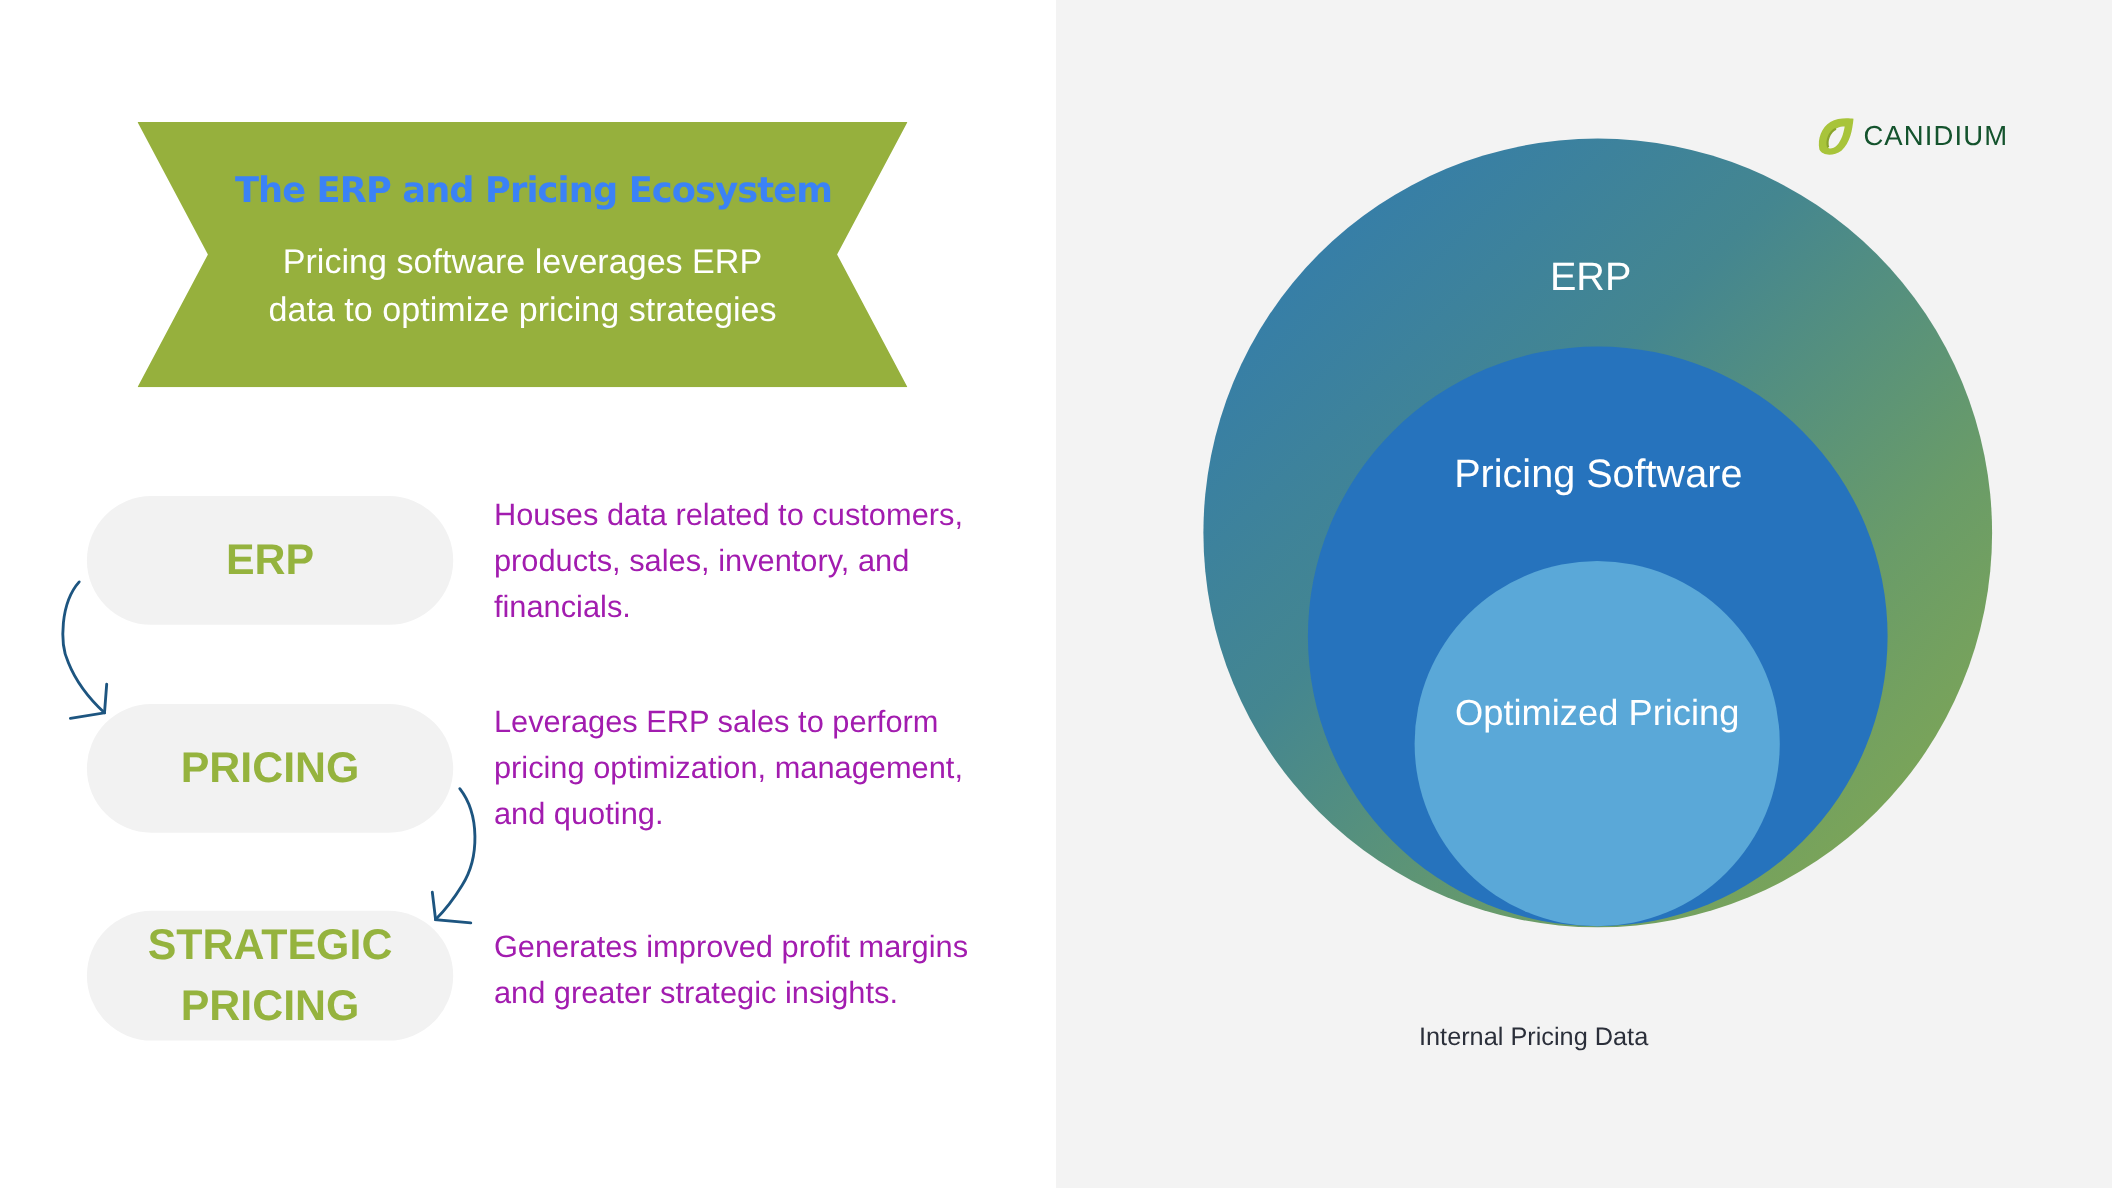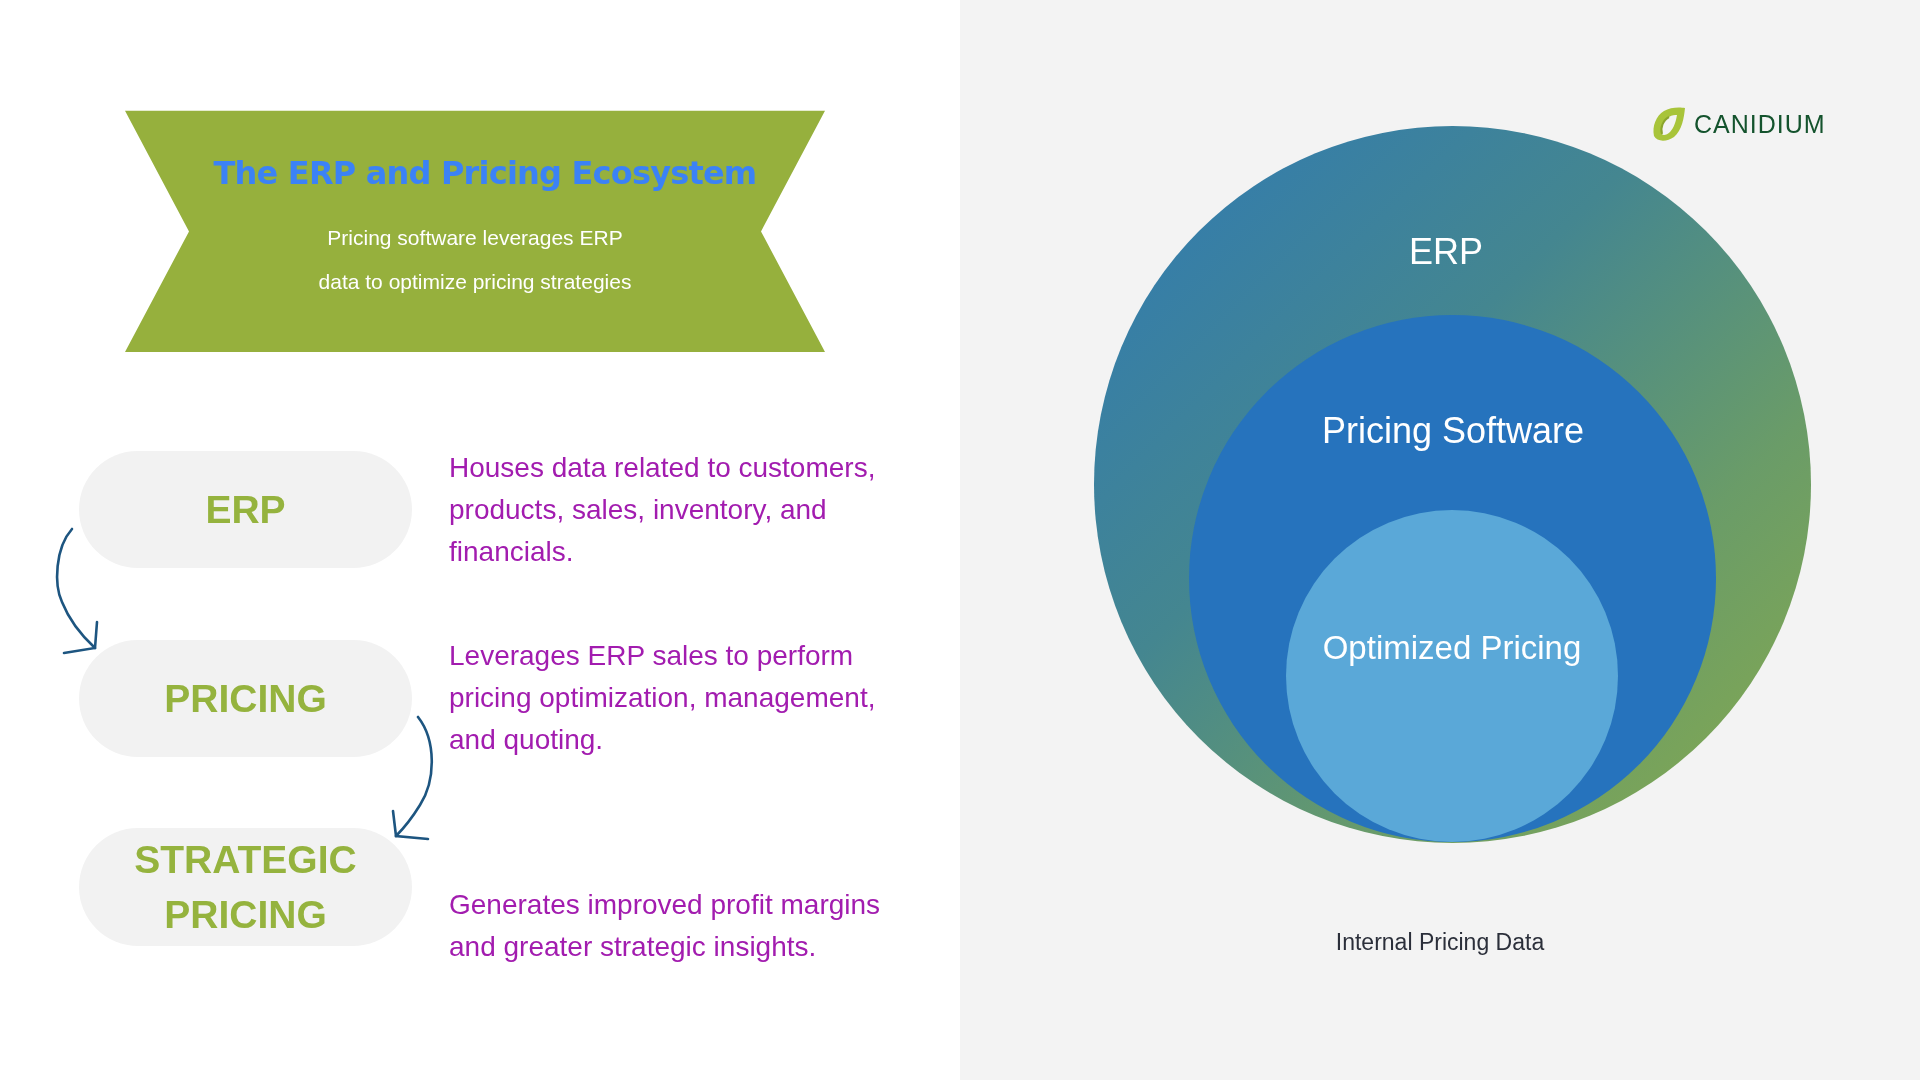--- a/index.html
+++ b/index.html
@@ -35,21 +35,21 @@
       color: #3b82f6;
       font-family: "DejaVu Sans", sans-serif;
       font-weight: bold;
       font-size: 32px;
       letter-spacing: -0.8px;
     }
     .banner-subtitle {
       position: absolute; left: 0; top: 108px; width: 700px;
       text-align: center;
       color: #ffffff;
-      font-size: 21px;
+      font-size: 31px;
       line-height: 44px;
     }
 
     
     .pill {
       position: absolute; left: 79px;
       width: 333px; height: 117px;
       background: #f2f2f2;
       border-radius: 59px;
       display: flex; align-items: center; justify-content: center;
@@ -64,21 +64,21 @@
     .pill-strategic { top: 828px; height: 118px; }
 
     .desc {
       position: absolute; left: 449px; width: 480px;
       color: #a21caf;
       font-size: 28px;
       line-height: 42px;
     }
     .desc-erp { top: 447px; }
     .desc-pricing { top: 635px; }
-    .desc-strategic { top: 884px; }
+    .desc-strategic { top: 840px; }
 
     .arrow { position: absolute; left: 0; top: 0; pointer-events: none; }
 
     
     .logo {
       position: absolute; left: 1650px; top: 106px;
       display: flex; align-items: center;
     }
     .logo-text {
       margin-left: 8px;
@@ -114,21 +114,21 @@
     }
     .label-erp { left: 1346px; width: 200px; top: 231px; }
     .label-software { left: 1253px; width: 400px; top: 410px; }
     .label-optimized {
       left: 1252px; width: 400px; top: 626px;
       font-size: 33px; line-height: 44px;
     }
 
     .caption {
       position: absolute; left: 1290px; width: 300px; top: 926px;
-      text-align: center;
+      text-align: left;
       color: #2b2f3a;
       font-size: 23px;
       line-height: 32px;
     }
   </style>
 </head>
 <body>
 
 <div class="left-panel"></div>
 <div class="right-panel"></div>

